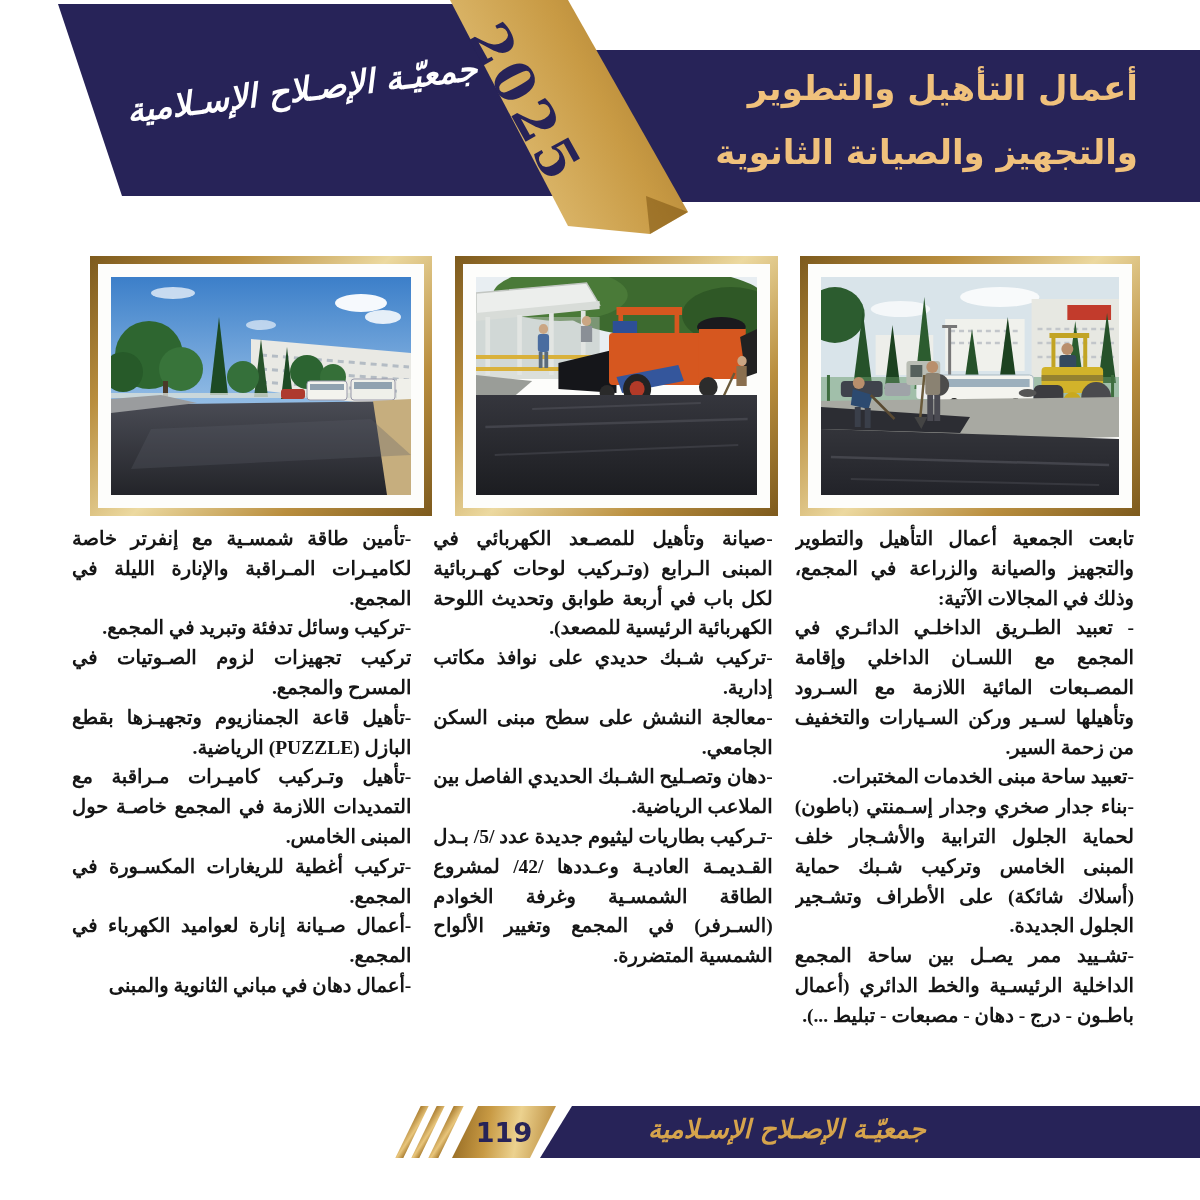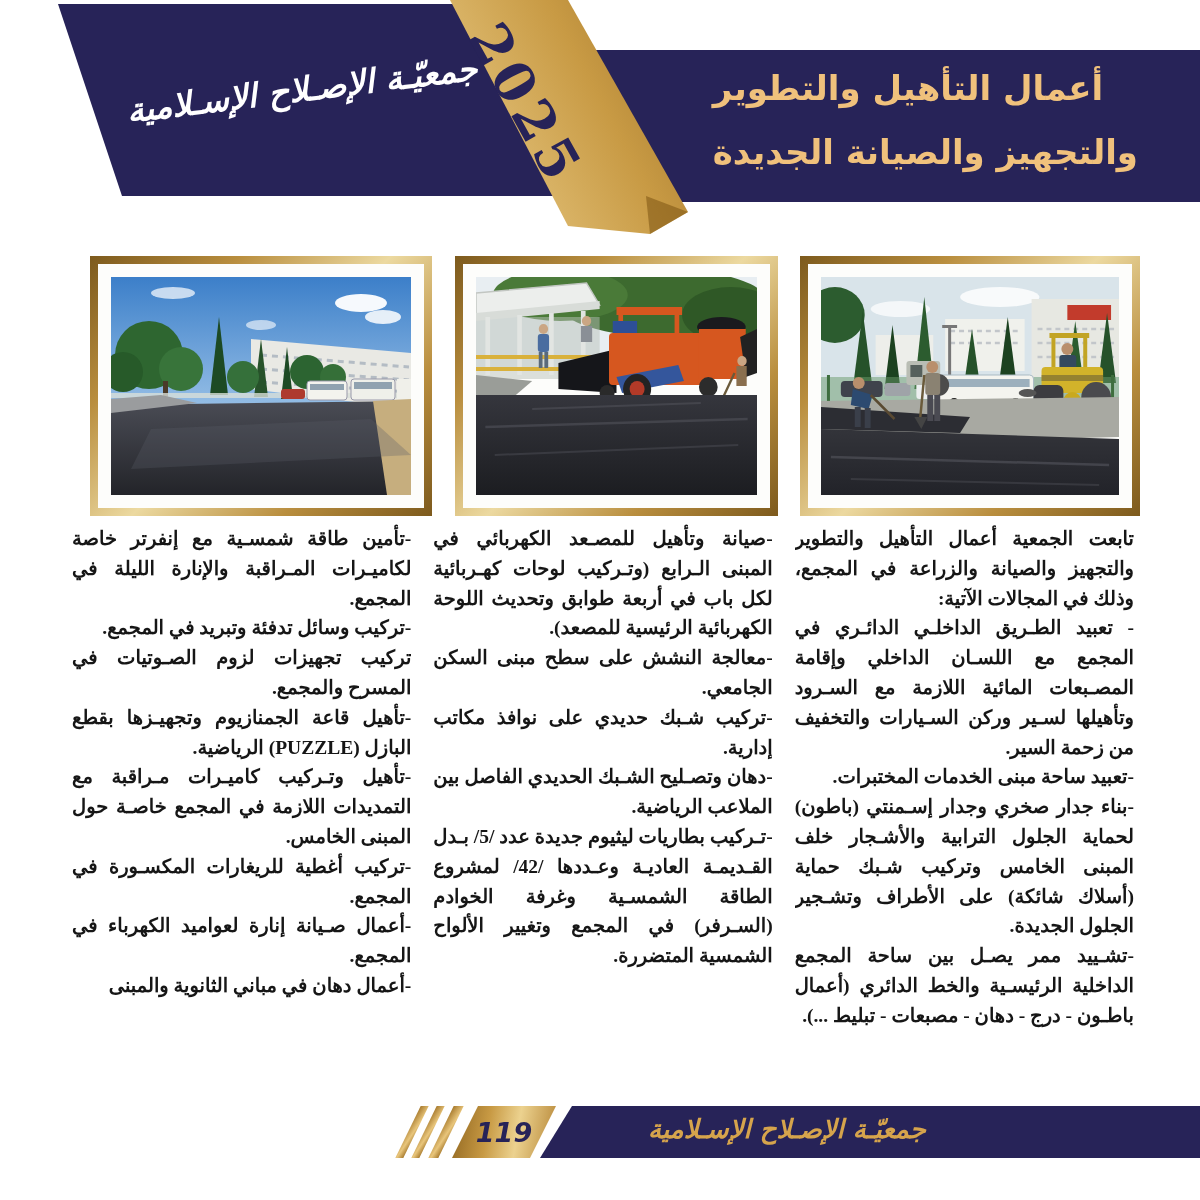--- a/index.html
+++ b/index.html
@@ -17,21 +17,21 @@
     position:absolute;top:66px;left:92px;width:420px;color:#ffffff;
     font-size:33px;font-weight:bold;font-style:italic;text-align:center;
     transform:rotate(-7deg);direction:rtl;white-space:nowrap;
   }
   .banner-right{
     position:absolute;top:50px;left:500px;width:700px;height:152px;background:#272358;
     clip-path:polygon(8px 0,700px 0,700px 152px,150px 152px);
     filter:drop-shadow(0 4px 4px rgba(80,80,80,.3));
   }
   .header-title{
-    position:absolute;top:6px;right:62px;text-align:left;direction:rtl;
+    position:absolute;top:6px;right:62px;text-align:right;direction:rtl;
     color:#f0c17c;font-weight:bold;font-size:34px;line-height:64px;white-space:nowrap;
   }
   .ribbon{
     position:absolute;top:0;left:0;width:760px;height:234px;
     background:linear-gradient(62deg,#8e641f 4%,#c3973f 24%,#eed28f 50%,#c89a44 76%,#8e641f 98%);
     clip-path:polygon(450px 0,568px 0,688px 212px,650px 234px,568px 226px);
     filter:drop-shadow(3px 3px 3px rgba(80,80,80,.35));
   }
   .ribbon-fold{
     position:absolute;top:0;left:0;width:760px;height:234px;
@@ -68,21 +68,20 @@
   }
   .footer-logo{
     position:absolute;left:108px;top:8px;color:#d6a44c;font-size:26px;font-weight:bold;
     font-style:italic;direction:rtl;white-space:nowrap;
   }
   .page-badge{
     position:absolute;top:1106px;left:452px;width:104px;height:52px;
     background:linear-gradient(100deg,#8e641f 0%,#c89a44 35%,#ecd28f 62%,#b58434 100%);
     display:flex;align-items:center;justify-content:center;
     clip-path:polygon(26px 0,104px 0,78px 52px,0 52px);
-    font-style:italic;
   }
   .page-number{color:#272358;font-size:27px;font-weight:bold;}
   .stripe{
     position:absolute;top:1106px;height:52px;transform:skewX(-26deg);
     background:linear-gradient(100deg,#a87b2e,#e9c67c 60%,#a87b2e);
   }
   .s1{left:408px;width:8px;}
   .s2{left:424px;width:8px;}
   .s3{left:441px;width:10px;}
 </style>
@@ -91,21 +90,21 @@
 
 <div class="page">
 
   <header>
     <div class="banner-left">
       <div class="logo-white">جمعيّـة الإصـلاح الإسـلامية</div>
     </div>
     <div class="banner-right">
       <div class="header-title">
         <div>أعمال التأهيل والتطوير</div>
-        <div>والتجهيز والصيانة الجديدة</div>
+        <div>والتجهيز والصيانة الثانوية</div>
       </div>
     </div>
     <div class="ribbon"></div>
     <div class="ribbon-fold"></div>
     <div class="year">2025</div>
   </header>
 
   <div class="photo-frame pf1">
     <div class="photo-mat">
       <svg class="photo" viewBox="0 0 300 218" preserveAspectRatio="none">
@@ -291,22 +290,22 @@
   <section class="columns">
     <div class="col">
       <p>تابعت الجمعية أعمال التأهيل والتطوير والتجهيز والصيانة والزراعة في المجمع، وذلك في المجالات الآتية:</p>
       <p>- تعبيد الطـريق الداخلـي الدائـري في المجمع مع اللسـان الداخلي وإقامة المصـبعات المائية اللازمة مع السـرود وتأهيلها لسـير وركن السـيارات والتخفيف من زحمة السير.</p>
       <p>-تعبيد ساحة مبنى الخدمات المختبرات.</p>
       <p>-بناء جدار صخري وجدار إسـمنتي (باطون) لحماية الجلول الترابية والأشـجار خلف المبنى الخامس وتركيب شـبك حماية (أسلاك شائكة) على الأطراف وتشـجير الجلول الجديدة.</p>
       <p>-تشـييد ممر يصـل بين ساحة المجمع الداخلية الرئيسـية والخط الدائري (أعمال باطـون - درج - دهان - مصبعات - تبليط ...).</p>
     </div>
     <div class="col">
       <p>-صيانة وتأهيل للمصـعد الكهربائي في المبنى الـرابع (وتـركيب لوحات كهـربائية لكل باب في أربعة طوابق وتحديث اللوحة الكهربائية الرئيسية للمصعد).</p>
+      <p>-تركيب شـبك حديدي على نوافذ مكاتب إدارية.</p>
       <p>-معالجة النشش على سطح مبنى السكن الجامعي.</p>
-      <p>-تركيب شـبك حديدي على نوافذ مكاتب إدارية.</p>
       <p>-دهان وتصـليح الشـبك الحديدي الفاصل بين الملاعب الرياضية.</p>
       <p>-تـركيب بطاريات ليثيوم جديدة عدد /5/ بـدل القـديمـة العاديـة وعـددها /42/ لمشروع الطاقة الشمسـية وغرفة الخوادم (السـرفر) في المجمع وتغيير الألواح الشمسية المتضررة.</p>
     </div>
     <div class="col">
       <p>-تأمين طاقة شمسـية مع إنفرتر خاصة لكاميـرات المـراقبة والإنارة الليلة في المجمع.</p>
       <p>-تركيب وسائل تدفئة وتبريد في المجمع.</p>
       <p>تركيب تجهيزات لزوم الصـوتيات في المسرح والمجمع.</p>
       <p>-تأهيل قاعة الجمنازيوم وتجهيـزها بقطع البازل (PUZZLE) الرياضية.</p>
       <p>-تأهيل وتـركيب كاميـرات مـراقبة مع التمديدات اللازمة في المجمع خاصـة حول المبنى الخامس.</p>
       <p>-تركيب أغطية للريغارات المكسـورة في المجمع.</p>

